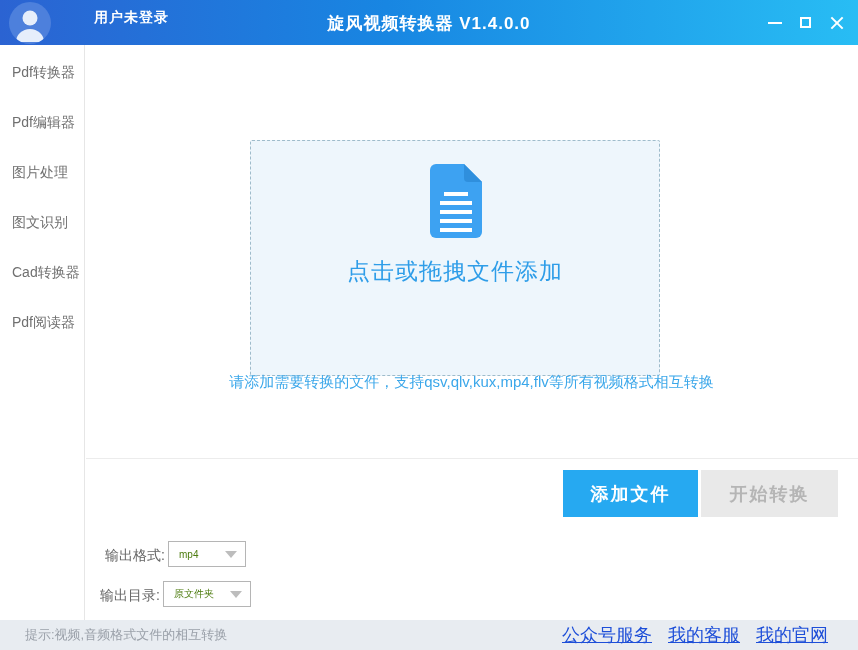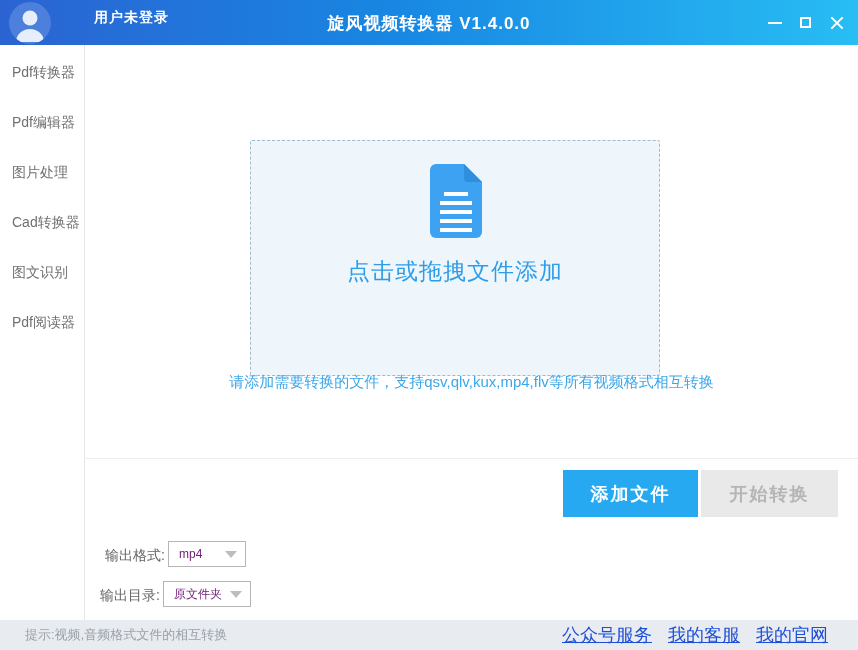--- a/index.html
+++ b/index.html
@@ -93,21 +93,21 @@
   
   .out-label { position:absolute; font-size:14px; color:#666666; }
   .lbl-format { left:105px; top:547px; }
   .lbl-dir { left:100px; top:587px; }
   .select-box {
     position:absolute; height:26px; border:1px solid #b5b5b5; background:#ffffff;
     display:flex; align-items:center; padding:0 8px 0 10px; cursor:pointer;
   }
   .sel-format { left:168px; top:541px; width:78px; }
   .sel-dir { left:163px; top:581px; width:88px; }
-  .select-value { flex:1; font-size:12px; color:#701a75; }
+  .select-value { flex:1; font-size:10px; color:#4d7c0f; }
   .select-arrow {
     width:0; height:0; border-left:6px solid transparent;
     border-right:6px solid transparent; border-top:7px solid #bdbdbd;
   }
 
   
   .statusbar {
     position:absolute; left:0; top:620px; width:858px; height:30px;
     background:#e8ecf1; display:flex; align-items:center;
     padding:0 30px 0 25px;
@@ -140,22 +140,22 @@
     <div class="win-btn">
       <span class="glyph-close"></span>
     </div>
   </div>
 </div>
 
 <div class="sidebar">
   <div class="side-item">Pdf转换器</div>
   <div class="side-item">Pdf编辑器</div>
   <div class="side-item">图片处理</div>
+  <div class="side-item">图文识别</div>
   <div class="side-item">Cad转换器</div>
-  <div class="side-item">图文识别</div>
   <div class="side-item">Pdf阅读器</div>
 </div>
 
 <div class="dropzone">
   <svg class="doc-icon" viewBox="0 0 52 74">
     <path d="M6 0 H34 L52 18 V68 a6 6 0 0 1 -6 6 H6 a6 6 0 0 1 -6 -6 V6 a6 6 0 0 1 6 -6 z" fill="#3da2f2"></path>
     <path d="M34 0 L52 18 H38 a4 4 0 0 1 -4 -4 z" fill="#2f8fdd"></path>
     <rect x="14" y="28" width="24" height="4" fill="#ffffff"></rect>
     <rect x="10" y="37" width="32" height="4" fill="#ffffff"></rect>
     <rect x="10" y="46" width="32" height="4" fill="#ffffff"></rect>

